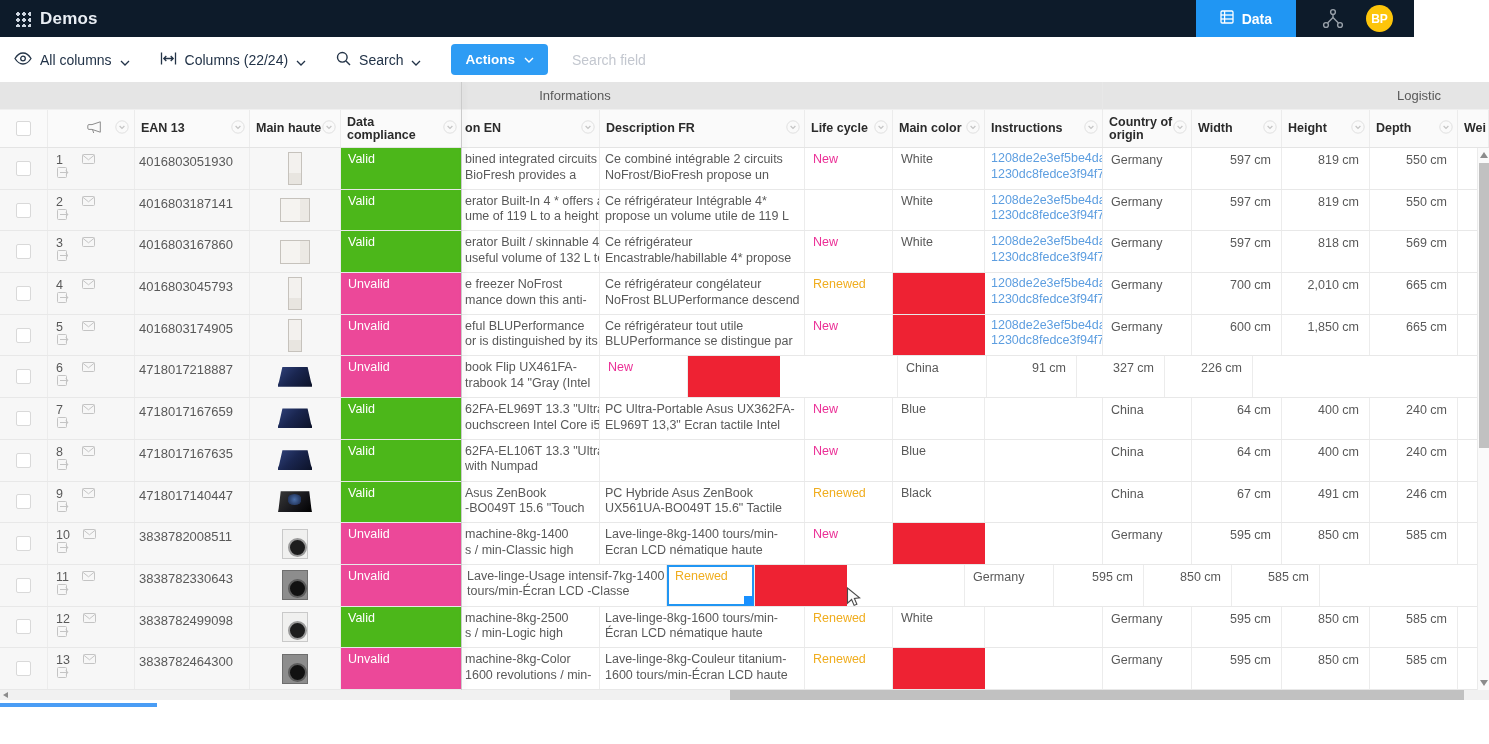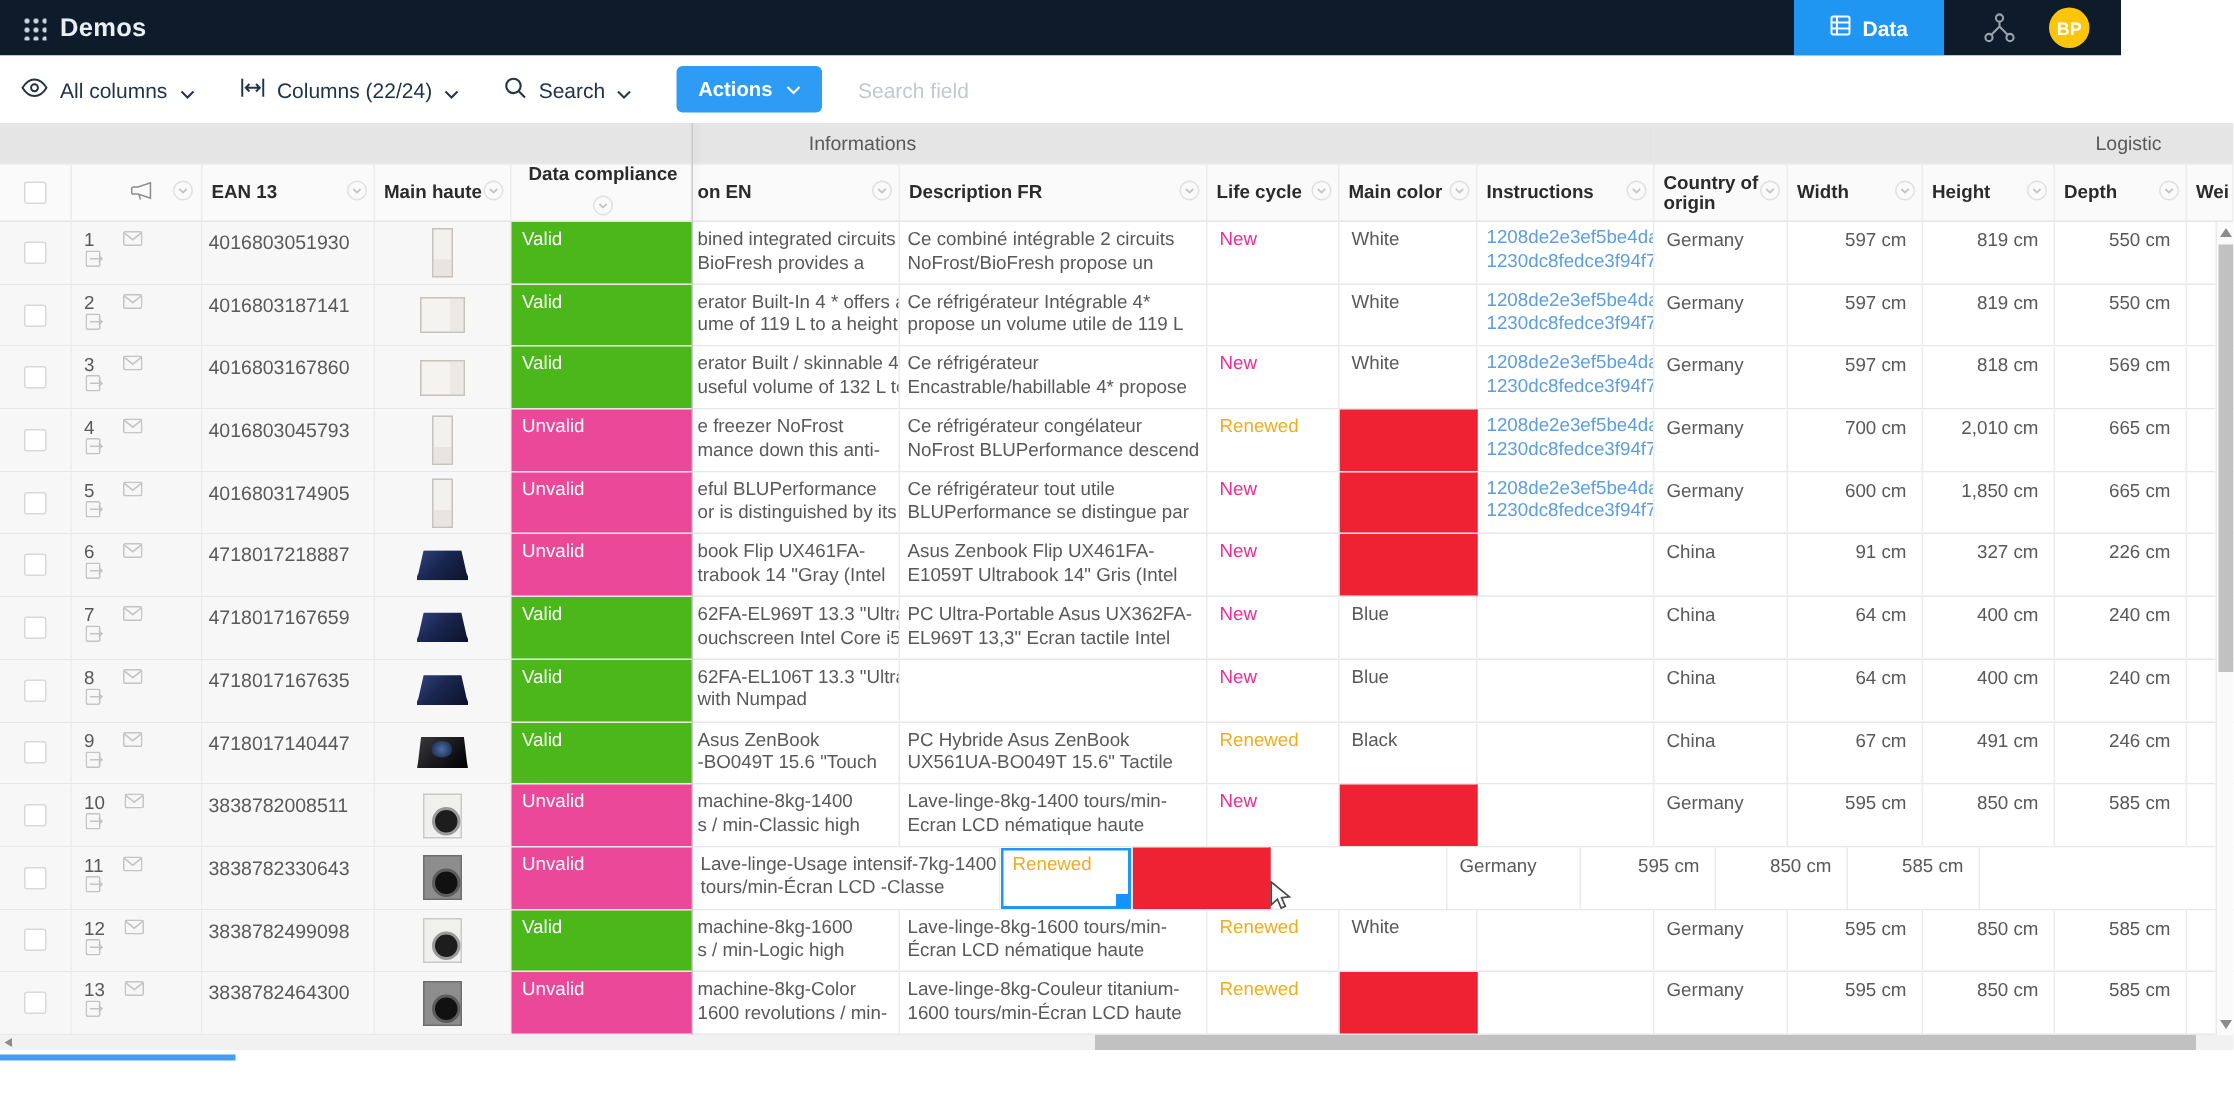--- a/index.html
+++ b/index.html
@@ -31,21 +31,21 @@
     font-size:13.5px; font-weight:bold; padding:8px 14px; display:flex; align-items:center;
     gap:9px; cursor:pointer; font-family:inherit; margin-right:24px; }
   .search-field { border:none; outline:none; font-size:14px; color:#333; width:320px;
     font-family:inherit; }
   .search-field::placeholder { color:#c3c7cf; }
 
   
   .grid { position:absolute; left:0; top:82px; width:1489px; height:608px; overflow:hidden;
     background:#fff; }
   .col-cb  { width:48px;  } .col-meta{ width:87px;  } .col-ean { width:115px; }
-  .col-view{ width:91px;  } .col-comp{ width:121px;flex-direction:column; } .col-den { width:138px; }
+  .col-view{ width:91px;  } .col-comp{ width:121px; } .col-den { width:138px; }
   .col-dfr { width:205px; } .col-lc  { width:88px;  } .col-mc  { width:92px;  }
   .col-ins { width:118px; } .col-cty { width:89px;  } .col-w   { width:90px;  }
   .col-h   { width:88px;  } .col-d   { width:88px;  } .col-wt  { width:31px;  }
 
   .group-row { position:relative; height:28px; background:#e5e5e5; border-bottom:1px solid #f0f0f0;
     font-size:13px; color:#595959; }
   .group-informations { position:absolute; left:48px; width:1055px; height:28px; line-height:28px;
     text-align:center; border-right:1px solid #e8e8e8; }
   .group-logistic { position:absolute; left:1397px; height:28px; line-height:28px; }
 
@@ -598,24 +598,20 @@
     </div>
     <div class="cell col-ean frozen">4718017218887</div>
     <div class="cell col-view frozen">
       <span class="thumb thumb-laptop"></span>
     </div>
     <div class="cell col-comp unvalid">Unvalid</div>
     <div class="cell col-den">
       <div>book Flip UX461FA-</div>
       <div>trabook 14 "Gray (Intel</div>
     </div>
-    <div class="cell col-dfr">
-      <div>Asus Zenbook Flip UX461FA-</div>
-      <div>E1059T Ultrabook 14" Gris (Intel</div>
-    </div>
     <div class="cell col-lc lc-new">New</div>
     <div class="cell col-mc invalid-fill"></div>
     <div class="cell col-ins"></div>
     <div class="cell col-cty">China</div>
     <div class="cell col-w num">91 cm</div>
     <div class="cell col-h num">327 cm</div>
     <div class="cell col-d num">226 cm</div>
     <div class="cell col-wt"></div>
   </div>
       <div class="row">
@@ -861,21 +857,21 @@
               </svg>
         </span>
       </div>
     </div>
     <div class="cell col-ean frozen">3838782499098</div>
     <div class="cell col-view frozen">
       <span class="thumb thumb-washer-white"></span>
     </div>
     <div class="cell col-comp valid">Valid</div>
     <div class="cell col-den">
-      <div>machine-8kg-1600</div>
+      <div>machine-8kg-2500</div>
       <div>s / min-Logic high</div>
     </div>
     <div class="cell col-dfr">
       <div>Lave-linge-8kg-1600 tours/min-</div>
       <div>Écran LCD nématique haute</div>
     </div>
     <div class="cell col-lc lc-renewed">Renewed</div>
     <div class="cell col-mc">White</div>
     <div class="cell col-ins"></div>
     <div class="cell col-cty">Germany</div>

